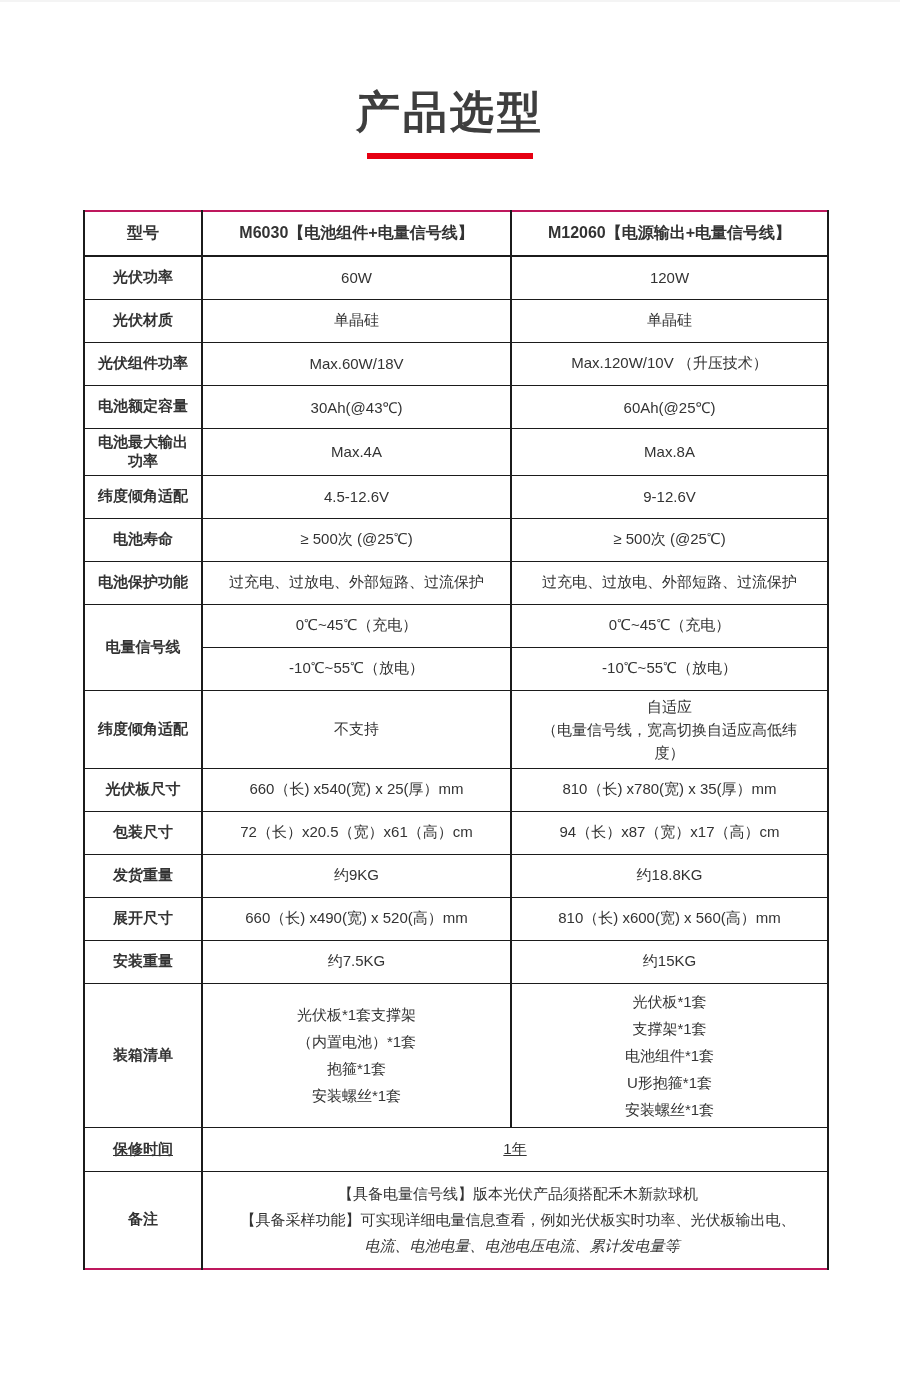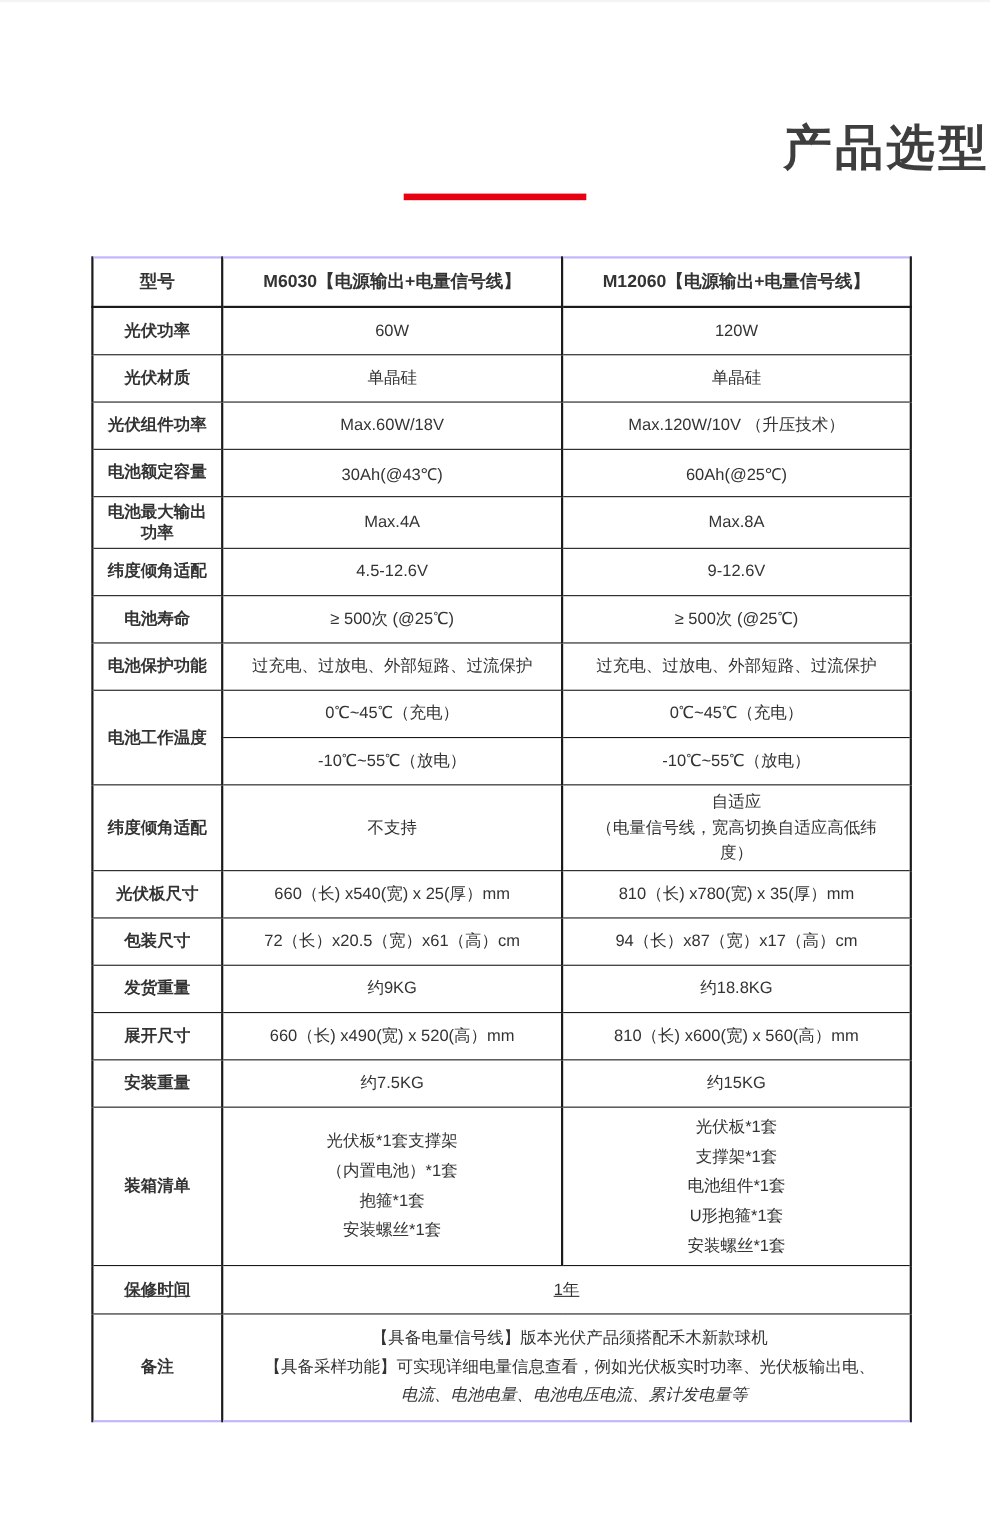--- a/index.html
+++ b/index.html
@@ -5,40 +5,40 @@
   * { margin: 0; padding: 0; box-sizing: border-box; }
   html, body { width: 900px; background: #ffffff; }
   body {
     height: 1382px;
     font-family: "Liberation Sans", sans-serif;
     color: #333333;
     border-top: 2px solid #f4f4f4;
     overflow: hidden;
   }
   .page-title {
-    margin-top: 107px;
-    text-align: right;
+    margin-top: 84px;
+    text-align: center;
     font-size: 44px;
     line-height: 52px;
     font-weight: bold;
     color: #3e3e3e;
     letter-spacing: 3px;
   }
   .title-underline {
     width: 166px;
     height: 6px;
     margin: 15px auto 0 auto;
     background: #e60012;
   }
   .spec-table {
     margin: 51px 0 0 83px;
     width: 744px;
     border-collapse: collapse;
     table-layout: fixed;
-    border: 2px solid #c4b5fd;
+    border: 2px solid #be185d;
   }
   .spec-table th, .spec-table td {
     border: 1px solid #1b1b1b;
     border-left-width: 2px;
     border-right-width: 2px;
     vertical-align: middle;
     text-align: center;
     font-size: 15px;
     padding: 4px 8px;
     word-break: break-all;
@@ -69,21 +69,21 @@
 
 <table class="spec-table">
   <colgroup>
     <col style="width:118px">
       <col style="width:309px">
       <col style="width:317px">
   </colgroup>
   <thead>
     <tr class="h-hdr">
       <th>型号</th>
-      <th>M6030【电源输出+电量信号线】</th>
+      <th>M6030【电池组件+电量信号线】</th>
       <th>M12060【电源输出+电量信号线】</th>
     </tr>
   </thead>
   <tbody>
     <tr class="h-std">
       <td class="lbl">光伏功率</td>
       <td>60W</td>
       <td>120W</td>
     </tr>
     <tr class="h-std">
@@ -115,21 +115,21 @@
       <td class="lbl">电池寿命</td>
       <td>≥ 500次 (@25℃)</td>
       <td>≥ 500次 (@25℃)</td>
     </tr>
     <tr class="h-std">
       <td class="lbl">电池保护功能</td>
       <td>过充电、过放电、外部短路、过流保护</td>
       <td>过充电、过放电、外部短路、过流保护</td>
     </tr>
     <tr class="h-std">
-      <td class="lbl" rowspan="2">电池工作温度</td>
+      <td class="lbl" rowspan="2">电量信号线</td>
       <td>0℃~45℃（充电）</td>
       <td>0℃~45℃（充电）</td>
     </tr>
     <tr class="h-std">
       <td>-10℃~55℃（放电）</td>
       <td>-10℃~55℃（放电）</td>
     </tr>
     <tr class="h-lat">
       <td class="lbl">纬度倾角适配</td>
       <td>不支持</td>

